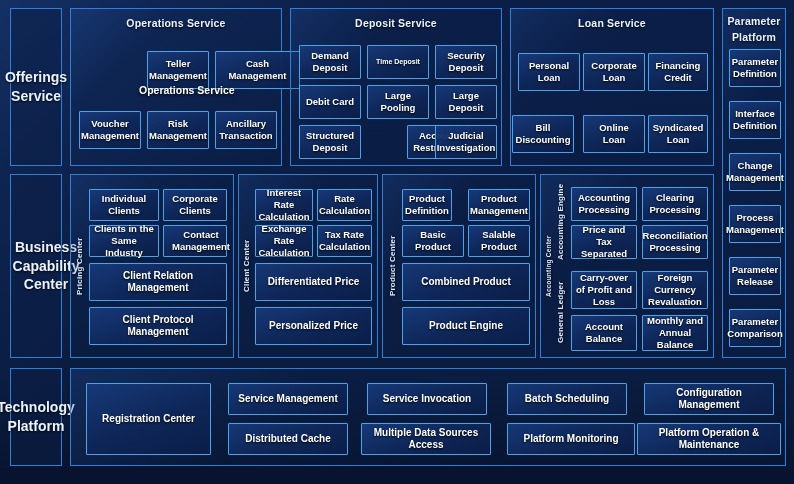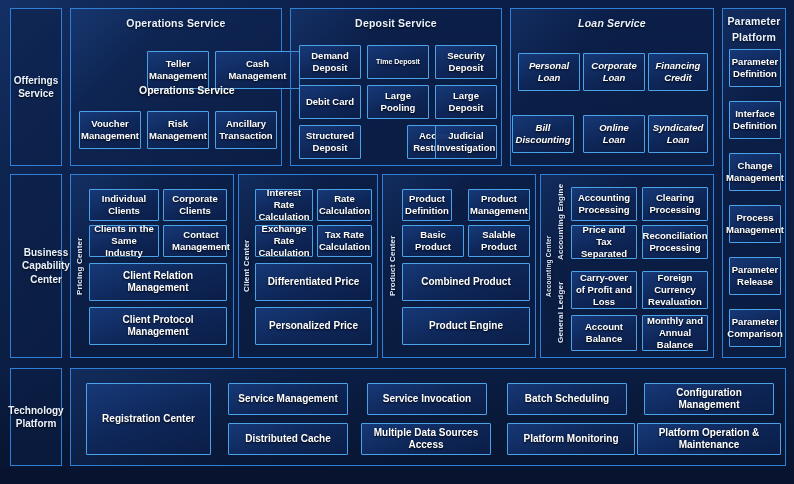--- a/index.html
+++ b/index.html
@@ -43,21 +43,21 @@
   .vlabel.sm{font-size:6.5px;}
 
   
   .rail{
     position:absolute;
     border:1px solid #2f7fd6;
     background:rgba(11,30,70,.5);
     box-sizing:border-box;
     display:flex;align-items:center;justify-content:center;
     text-align:center;
-    font-size:10px;font-weight:bold;line-height:1.35;
+    font-size:14px;font-weight:bold;line-height:1.35;
     color:#eaf3ff;
     text-shadow:0 1px 2px rgba(0,0,0,.85);
     padding:0 4px;
   }
 
   
   .cell{
     position:absolute;
     box-sizing:border-box;
     border:1px solid #4aa3e8;
@@ -111,21 +111,21 @@
     <div class="cell tiny" style="left:76px;top:36px;width:62px;height:34px;">Time Deposit</div>
     <div class="cell" style="left:144px;top:36px;width:62px;height:34px;">Security Deposit</div>
     <div class="cell" style="left:8px;top:76px;width:62px;height:34px;">Debit Card</div>
     <div class="cell" style="left:76px;top:76px;width:62px;height:34px;">Large Pooling</div>
     <div class="cell" style="left:144px;top:76px;width:62px;height:34px;">Large Deposit</div>
     <div class="cell" style="left:8px;top:116px;width:62px;height:34px;">Structured Deposit</div>
     <div class="cell" style="left:76px;top:116px;width:62px;height:34px;margin-left:40px;">Account Restriction</div>
     <div class="cell" style="left:144px;top:116px;width:62px;height:34px;">Judicial Investigation</div>
   </div>
 
-  <div class="group" style="left:510px;top:8px;width:204px;height:158px;font-style:italic;">
+  <div class="group" style="left:510px;top:8px;width:204px;height:158px;">
     <div class="grouptitle">Loan Service</div>
     <div class="cell" style="left:7px;top:44px;width:62px;height:38px;">Personal Loan</div>
     <div class="cell" style="left:72px;top:44px;width:62px;height:38px;">Corporate Loan</div>
     <div class="cell" style="left:137px;top:44px;width:60px;height:38px;">Financing Credit</div>
     <div class="cell" style="left:1px;top:106px;width:62px;height:38px;">Bill Discounting</div>
     <div class="cell" style="left:72px;top:106px;width:62px;height:38px;">Online Loan</div>
     <div class="cell" style="left:137px;top:106px;width:60px;height:38px;">Syndicated Loan</div>
   </div>
 
   <div class="group" style="left:722px;top:8px;width:64px;height:350px;">

